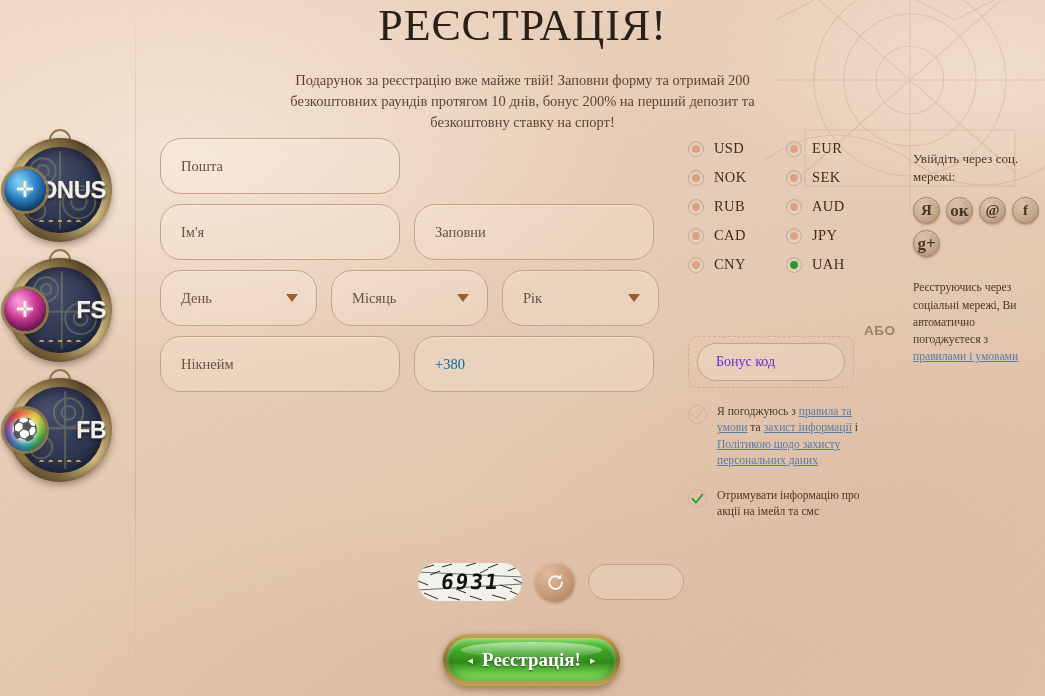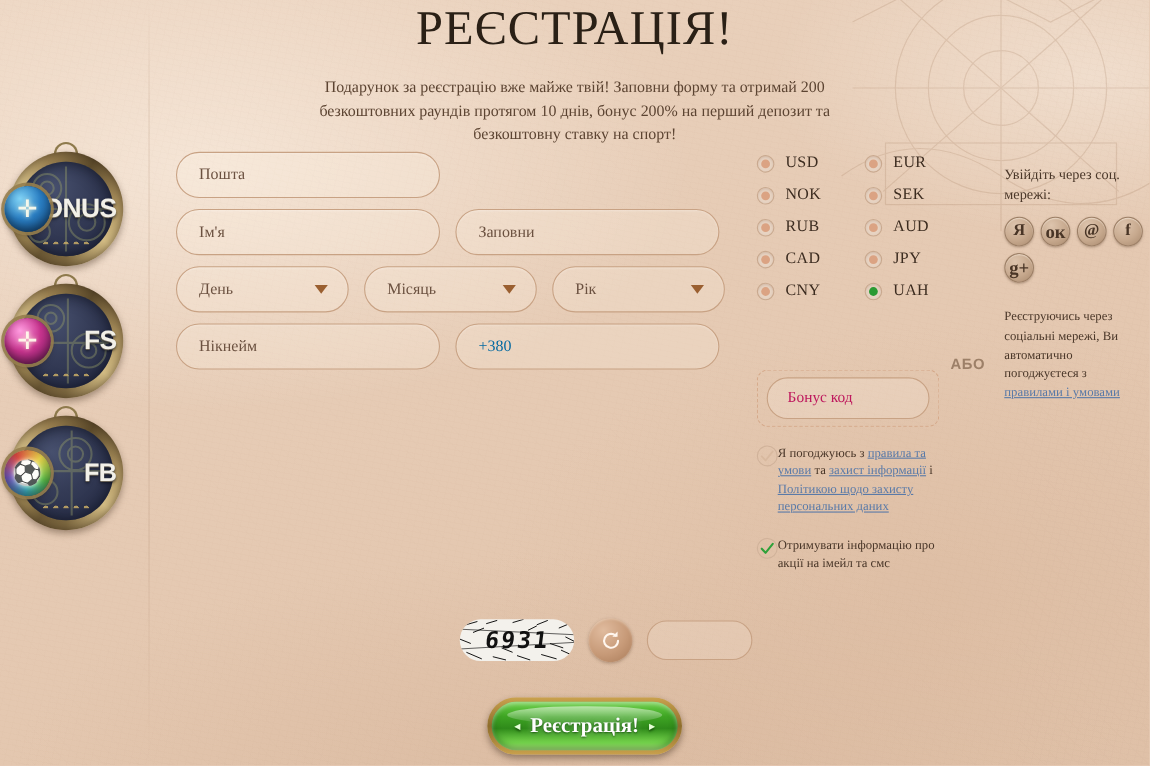--- a/index.html
+++ b/index.html
@@ -172,21 +172,21 @@
 
   
   #form-area {
     position: absolute;
     left: 160px; top: 138px;
     width: 500px;
   }
   .field-row { display: flex; gap: 14px; margin-bottom: 10px; }
 
   .pill {
-    height: 42px;
+    height: 56px;
     border: 1px solid #c8a284;
     border-radius: 21px;
     background: rgba(255,244,233,0.22);
     display: flex;
     align-items: center;
     padding: 0 20px;
     font-size: 14.5px;
     color: #6b5140;
     position: relative;
     cursor: text;
@@ -262,31 +262,31 @@
     display: flex; align-items: center; justify-content: center;
   }
   #bonus-input {
     width: 148px; height: 38px;
     border: 1px solid #c8a284;
     border-radius: 19px;
     background: rgba(255,244,233,0.20);
     display: flex; align-items: center;
     padding: 16px 18px;
     font-size: 14px;
-    color: #be185d;
+    color: #6d28d9;
     cursor: text;
   }
 
   
   #agreements {
     position: absolute;
     left: 688px; top: 404px;
     width: 175px;
   }
-  .agree-row { display: flex; gap: 0; margin-bottom: 18px; font-family: Liberation Serif, serif; }
+  .agree-row { display: flex; gap: 10px; margin-bottom: 18px; font-family: Liberation Serif, serif; }
   .checkbox {
     width: 19px; height: 19px;
     flex-shrink: 0;
     border-radius: 50%;
     border: 1px solid #d0b29a;
     display: flex; align-items: center; justify-content: center;
     cursor: pointer;
     margin-top: 1px;
   }
   .checkbox svg { width: 15px; height: 15px; }

